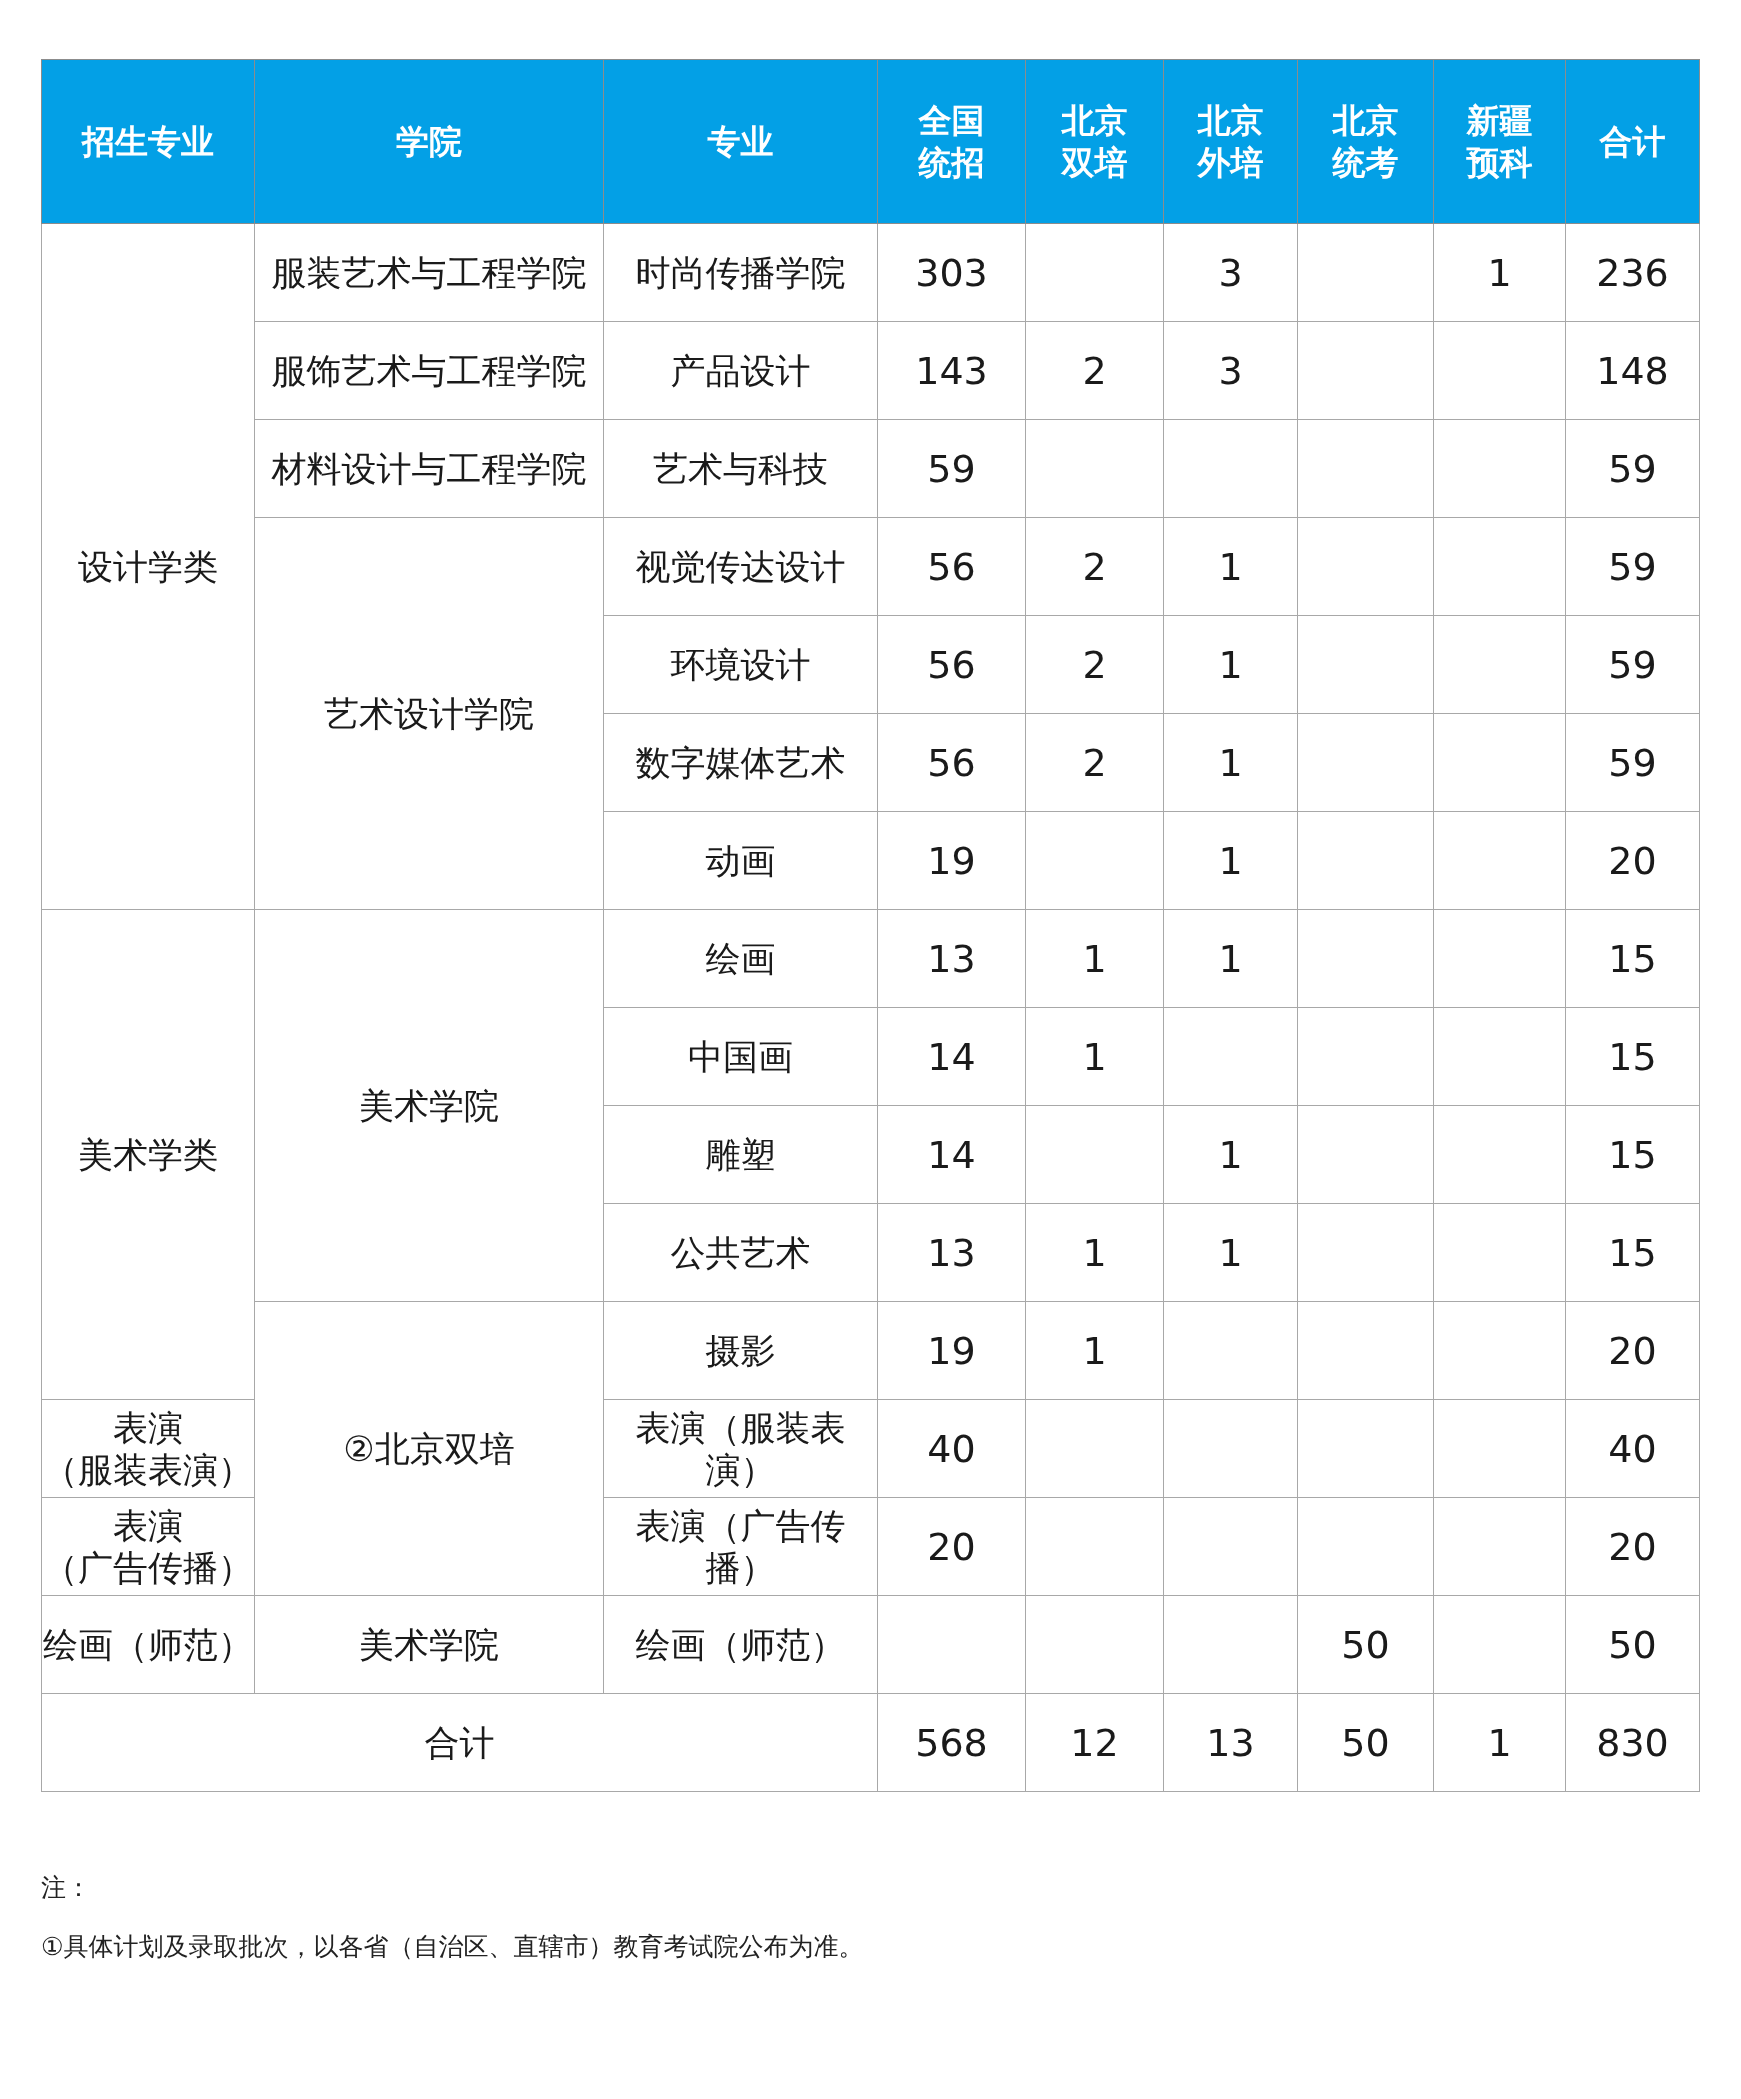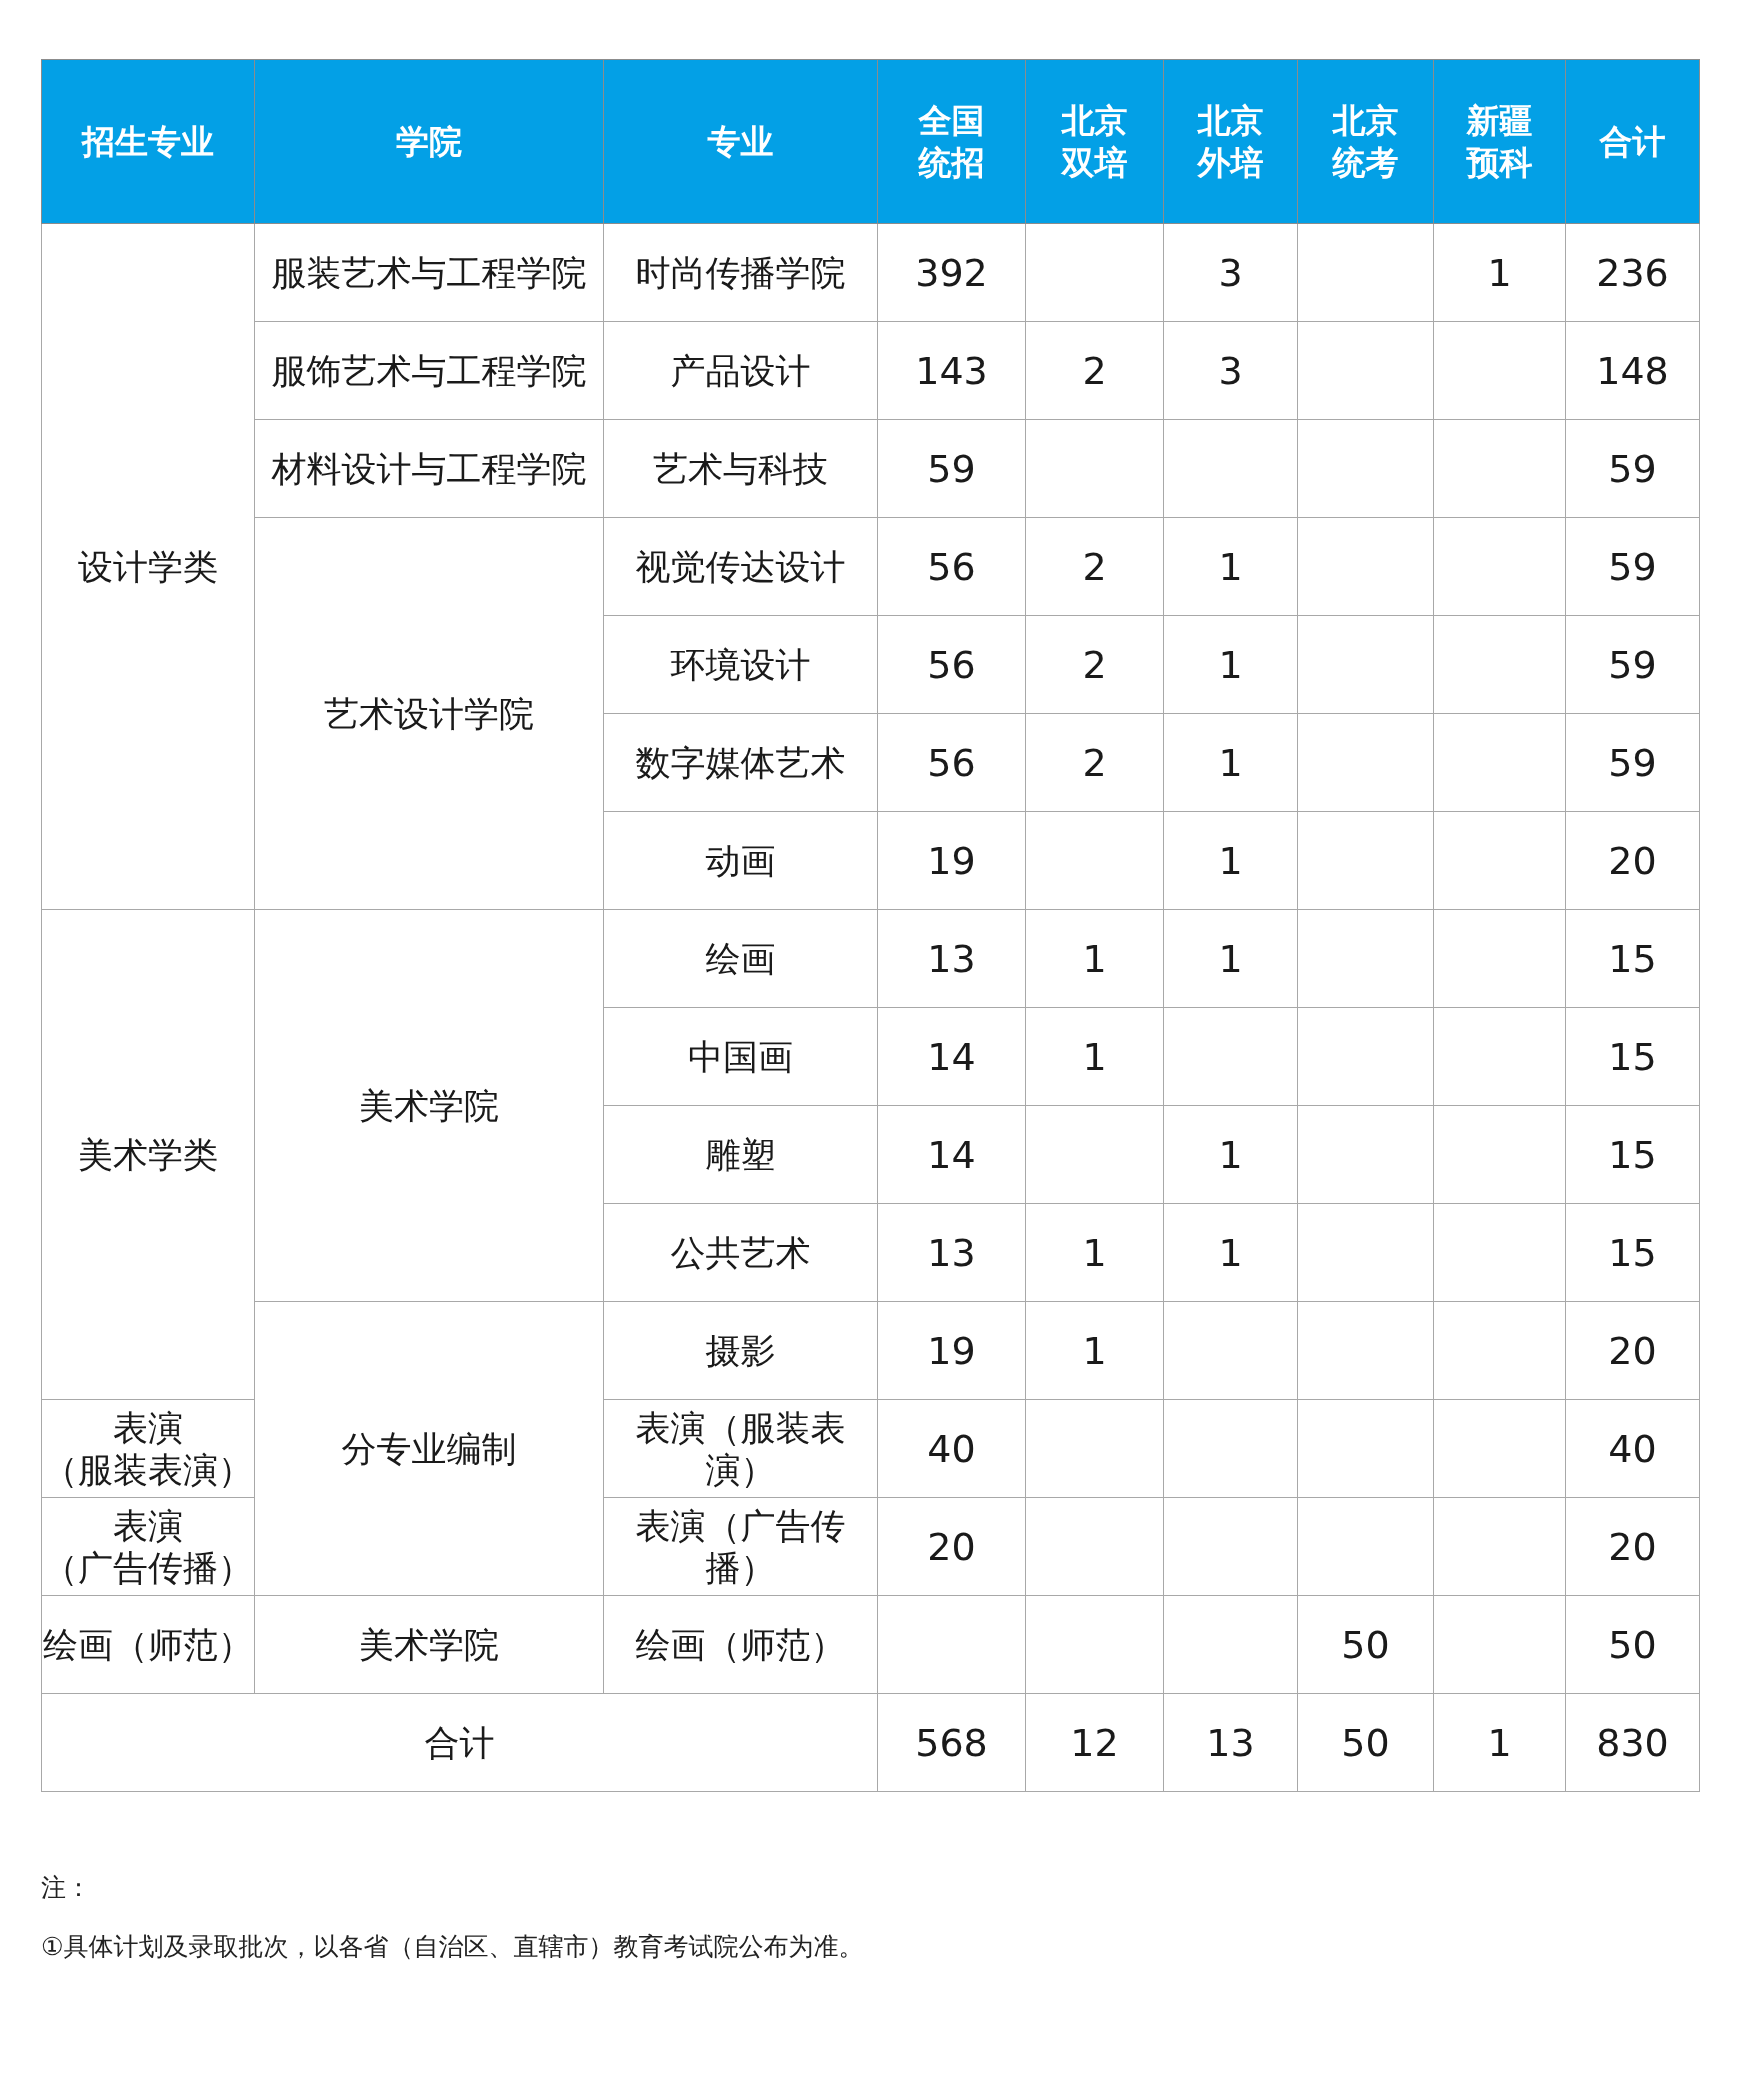--- a/index.html
+++ b/index.html
@@ -50,21 +50,21 @@
       <th><span>新疆</span><br><span>预科</span></th>
       <th>合计</th>
     </tr>
   </thead>
   <tbody>
 
     <tr>
       <td rowspan="7">设计学类</td>
       <td>服装艺术与工程学院</td>
       <td>时尚传播学院</td>
-      <td class="num">392</td>
+      <td class="num">303</td>
       <td class="num"></td>
       <td class="num">3</td>
       <td class="num"></td>
       <td class="num">1</td>
       <td class="num">236</td>
     </tr>
 
     <tr>
       <td>服饰艺术与工程学院</td>
       <td>产品设计</td>
@@ -164,21 +164,21 @@
       <td>公共艺术</td>
       <td class="num">13</td>
       <td class="num">1</td>
       <td class="num">1</td>
       <td class="num"></td>
       <td class="num"></td>
       <td class="num">15</td>
     </tr>
 
     <tr>
-      <td rowspan="3">分专业编制</td>
+      <td rowspan="3">②北京双培</td>
       <td>摄影</td>
       <td class="num">19</td>
       <td class="num">1</td>
       <td class="num"></td>
       <td class="num"></td>
       <td class="num"></td>
       <td class="num">20</td>
     </tr>
 
     <tr>

